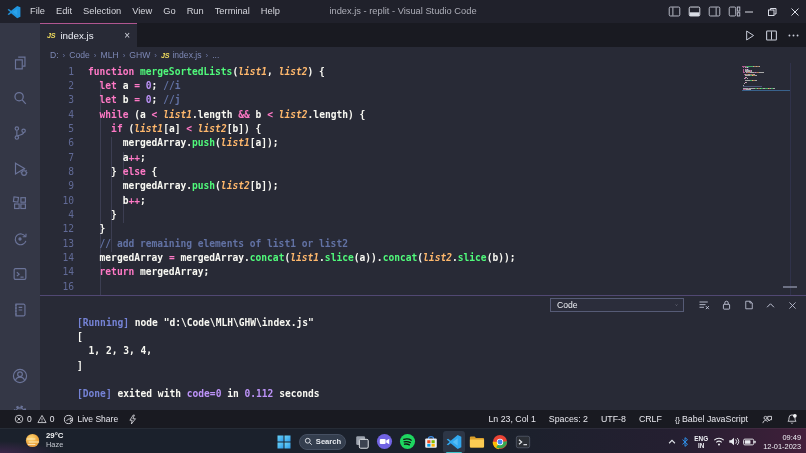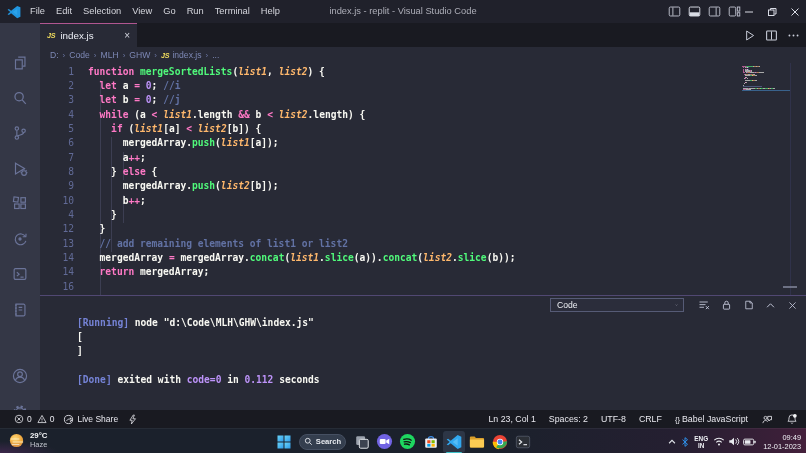--- a/index.html
+++ b/index.html
@@ -71,21 +71,21 @@
   #status-left { position:absolute; left:14px; display:flex; align-items:center; gap:4px; font-size:8.5px; }
   #status-right { position:absolute; right:8px; display:flex; align-items:center; gap:13px; }
   .sb-item { display:flex; align-items:center; gap:3px; white-space:nowrap; }
 
   
   #taskbar { position:absolute; left:0; top:428px; width:806px; height:25px;
     background:linear-gradient(90deg,#1b212c 0%,#1b212c 62%,#251f31 84%,#3b1f38 97%,#45203c 100%);
     border-top:1px solid rgba(255,255,255,.05); }
   #taskbar::after { content:""; position:absolute; left:0; bottom:0; width:60px; height:12px;
     background:radial-gradient(ellipse at 0% 100%, rgba(120,50,130,.35), transparent 70%); }
-  #weather { position:absolute; left:8px; top:2px; display:flex; align-items:center; gap:5px; }
+  #weather { position:absolute; left:24px; top:2px; display:flex; align-items:center; gap:5px; }
   #weather-temp { font-size:7.8px; font-weight:700; color:#f2f3f5; line-height:9px; }
   #weather-desc { font-size:7.4px; color:#c3c7cf; line-height:9px; }
   #tb-center { position:absolute; left:272px; top:0; height:25px; display:flex; align-items:center; }
   .tb-app { width:23px; height:25px; display:flex; align-items:center; justify-content:center; position:relative; }
   #search-pill { width:47px; height:16px; border-radius:8px; background:#343e4e; border:1px solid #465062; display:flex; align-items:center; justify-content:center; gap:3px; margin:0 4px; }
   #search-pill span { font-size:7.6px; color:#e6e9ee; font-weight:600; }
   #app-vscode .hl { position:absolute; left:0.5px; top:1.5px; width:22px; height:22px; background:#2d3646; border-radius:3px; }
   #app-vscode .underline { position:absolute; left:3.5px; bottom:0.5px; width:16px; height:2px; background:#3fc3cb; border-radius:1px; }
   #tray { position:absolute; right:0; top:0; height:25px; display:flex; align-items:center; }
   #tray-lang { text-align:center; font-size:6.4px; font-weight:600; color:#eef0f4; line-height:7px; margin:0 3px; }
@@ -467,20 +467,21 @@
       <svg width="11" height="11" viewBox="0 0 16 16">
           <path d="m3 10.5 5-5 5 5" fill="none" stroke="#c3c7d9" stroke-width="1.4"></path>
         </svg>
       <svg width="11" height="11" viewBox="0 0 16 16">
           <path d="m3.5 3.5 9 9m0-9-9 9" stroke="#c3c7d9" stroke-width="1.2"></path>
         </svg>
     </div>
     <div id="output">
         <div class="orow"><span class="tk-info">[Running] </span><span class="tk-fg">node "d:\Code\MLH\GHW\index.js"</span></div>
         <div class="orow"><span class="tk-fg">[</span></div>
+        <div class="orow"><span class="tk-fg">  1, 2, 3, 4,</span></div>
         <div class="orow"><span class="tk-fg">]</span></div>
         <div class="orow"><span class="tk-fg"></span></div>
         <div class="orow"><span class="tk-info">[Done]</span><span class="tk-fg"> exited with </span><span class="tk-num">code=0</span><span class="tk-fg"> in </span><span class="tk-num">0.112</span><span class="tk-fg"> seconds</span></div>
       </div>
   </div>
 
   <div id="statusbar">
     <div id="status-left">
       <div class="sb-item">
         <svg width="10" height="10" viewBox="0 0 14 14">

